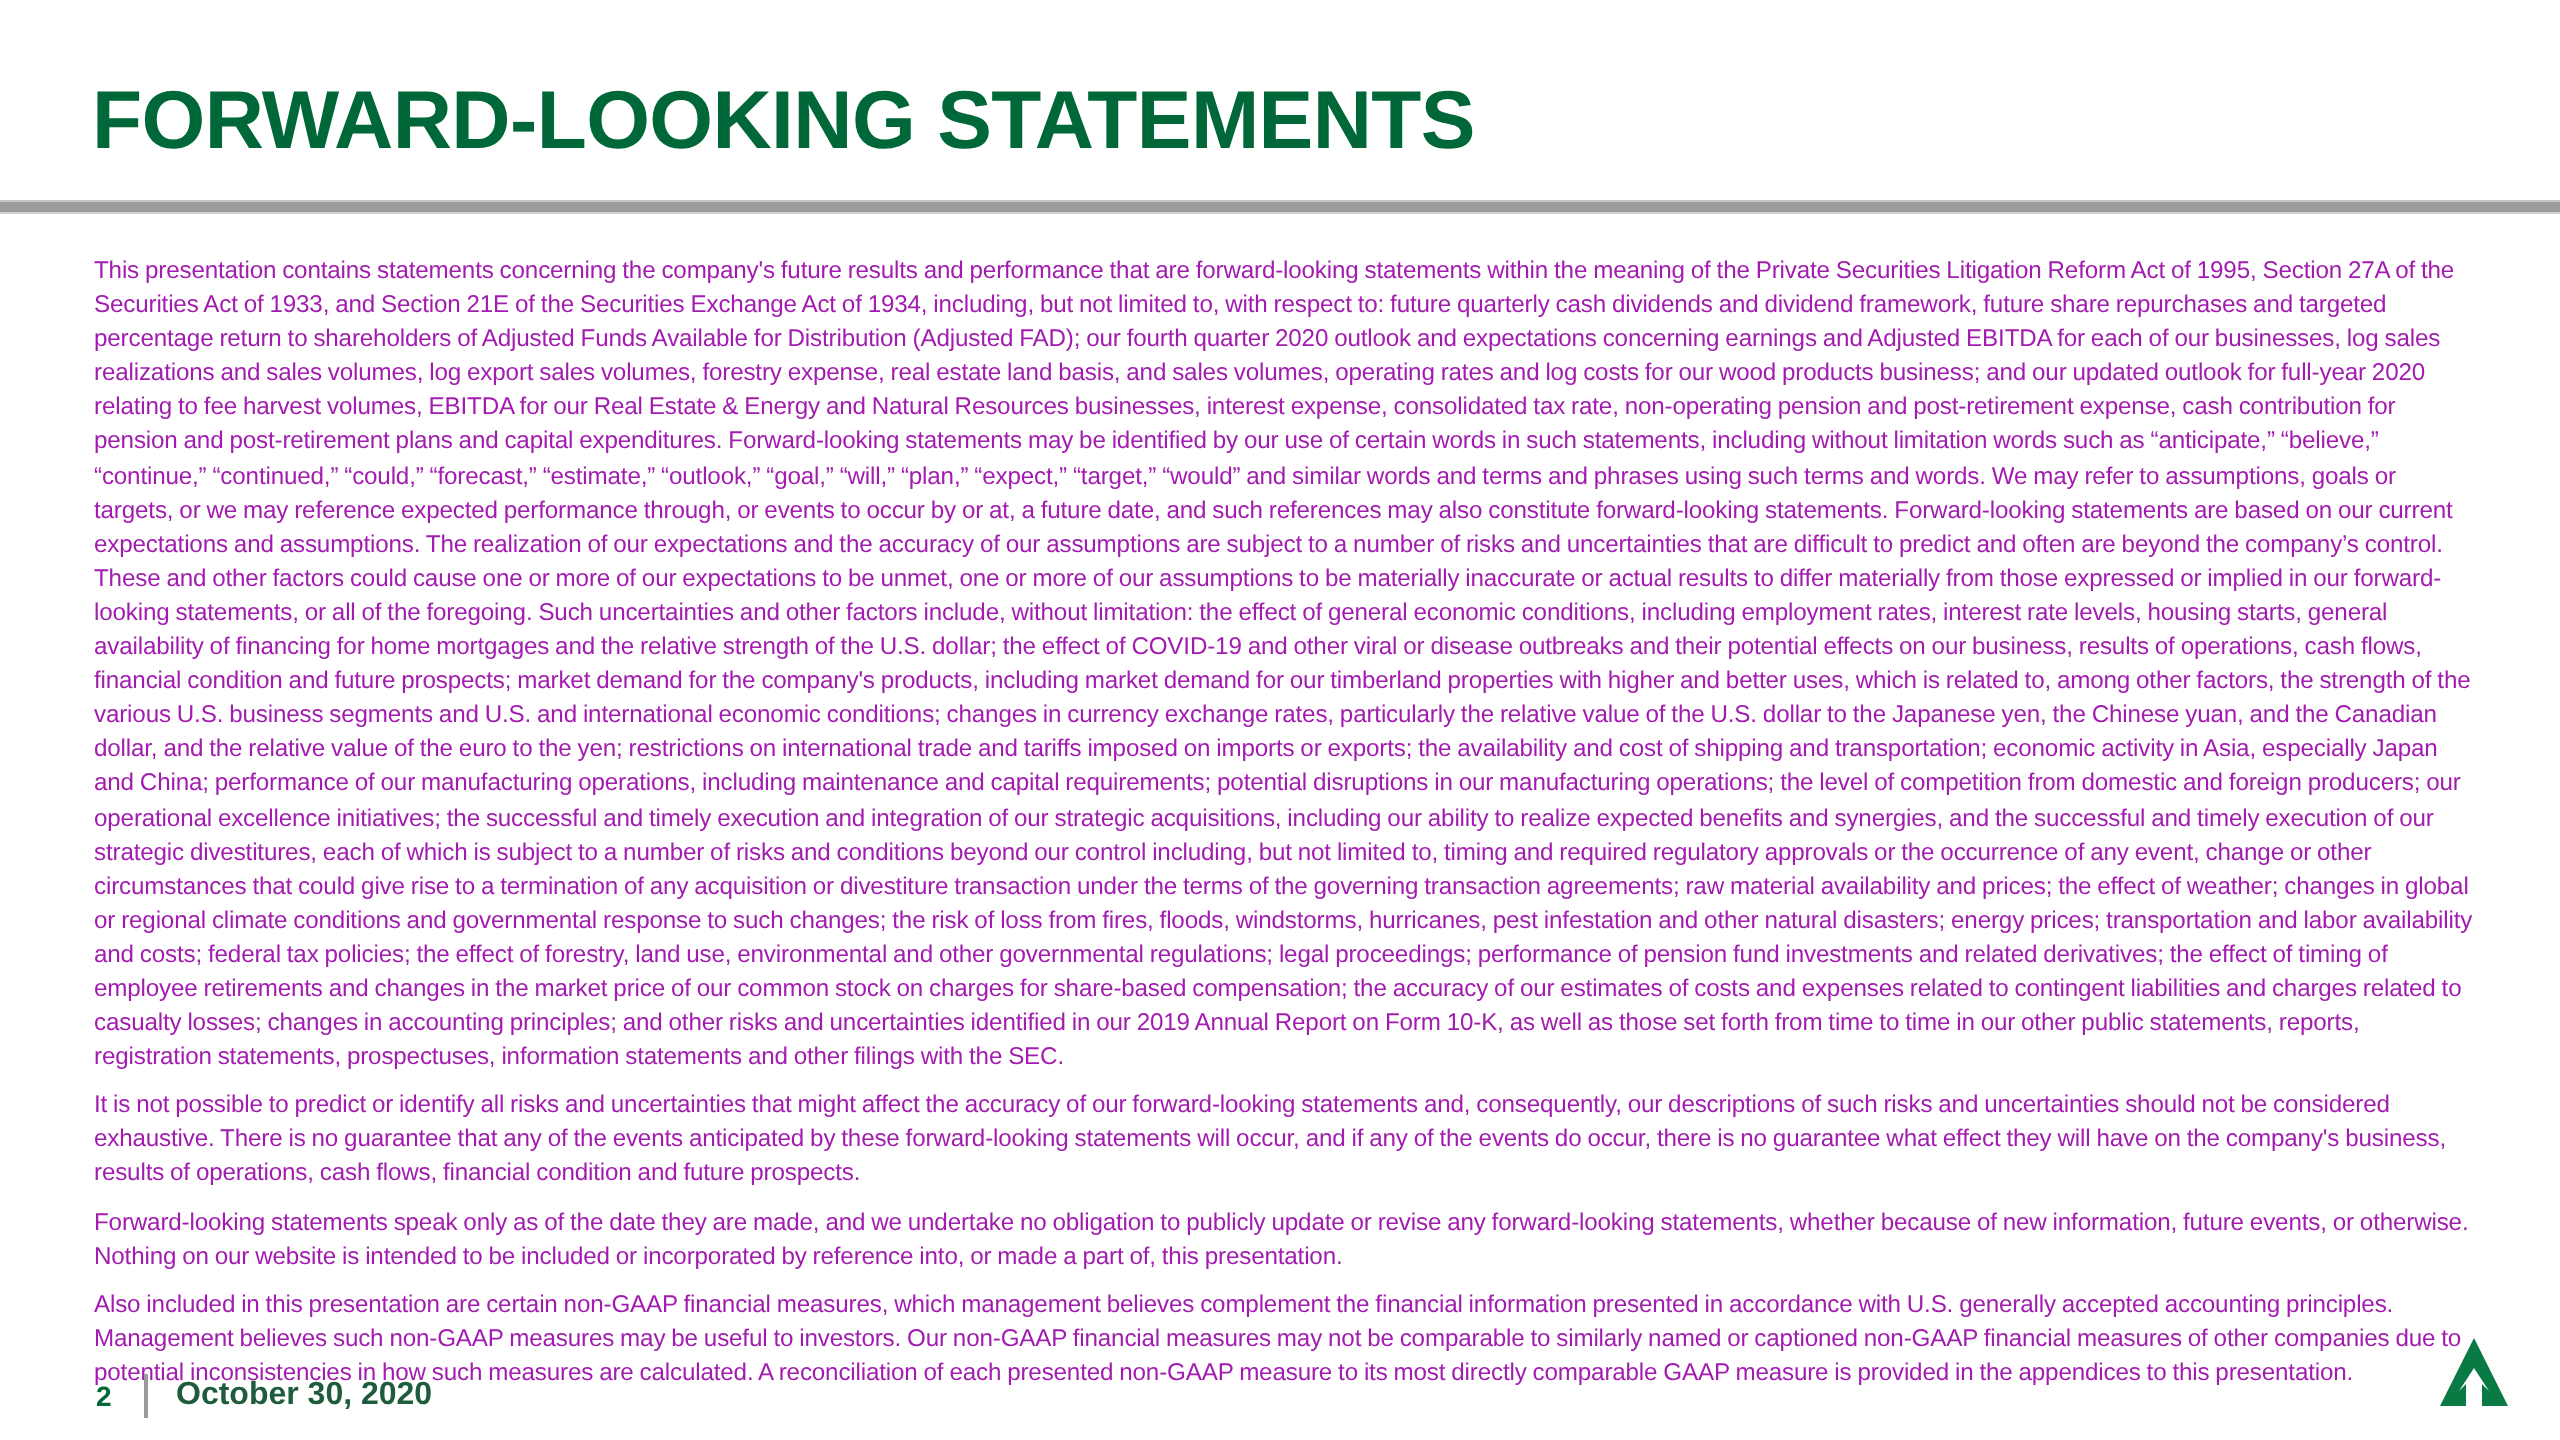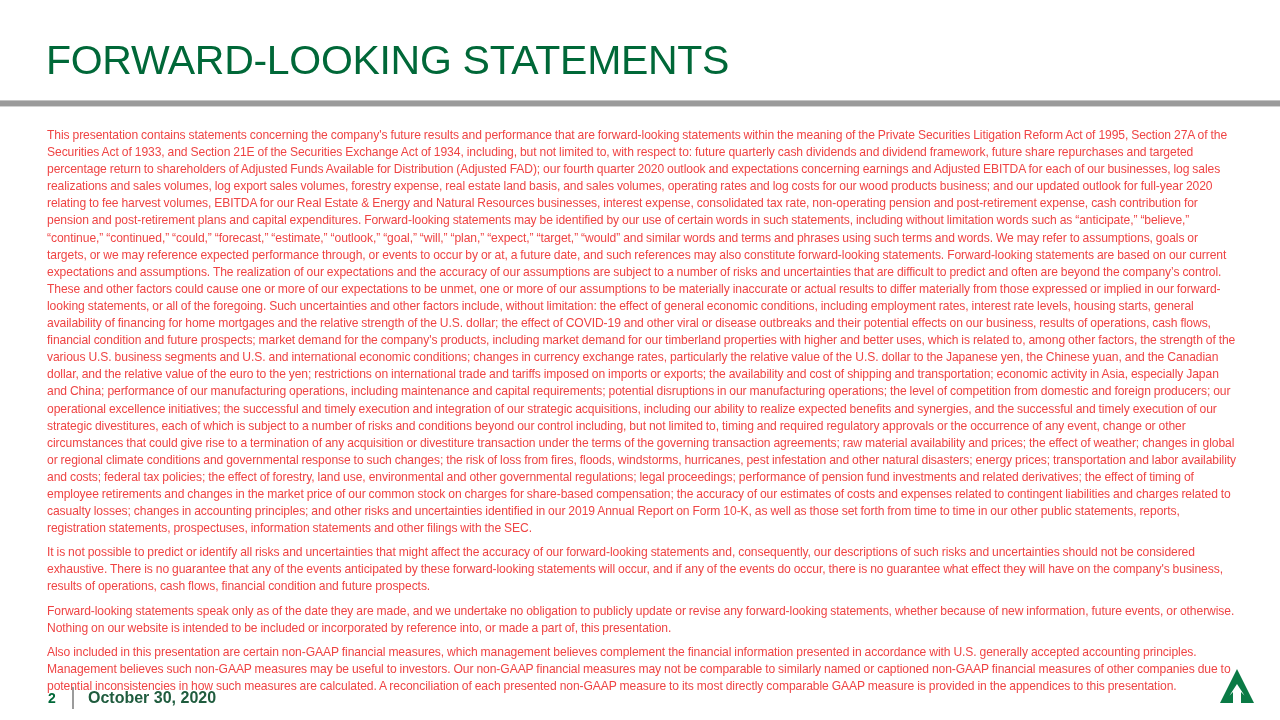--- a/index.html
+++ b/index.html
@@ -14,21 +14,21 @@
       overflow: hidden;
       font-family: "Liberation Sans", sans-serif;
       color: #1a1a1a;
     }
     .title {
       position: absolute;
       left: 46px;
       top: 34px;
       margin: 0;
       font-family: "Liberation Sans", sans-serif;
-      font-weight: normal;
+      font-weight: bold;
       font-size: 41px;
       line-height: 52px;
       color: #006838;
       letter-spacing: -0.3px;
       white-space: nowrap;
     }
     .divider {
       position: absolute;
       left: 0;
       top: 100px;
@@ -39,21 +39,21 @@
       border-bottom: 1px solid #d2d2d2;
       box-sizing: border-box;
     }
     .body-text {
       position: absolute;
       left: 47px;
       top: 127px;
       width: 1190px;
       font-size: 12.1px;
       line-height: 17.1px;
-      color: #ef4444;
+      color: #a21caf;
     }
     .body-text p {
       margin: 0 0 7px 0;
       text-align: left;
       letter-spacing: -0.08px;
       word-spacing: -0.3px;
     }
     .footer {
       position: absolute;
       left: 48px;

